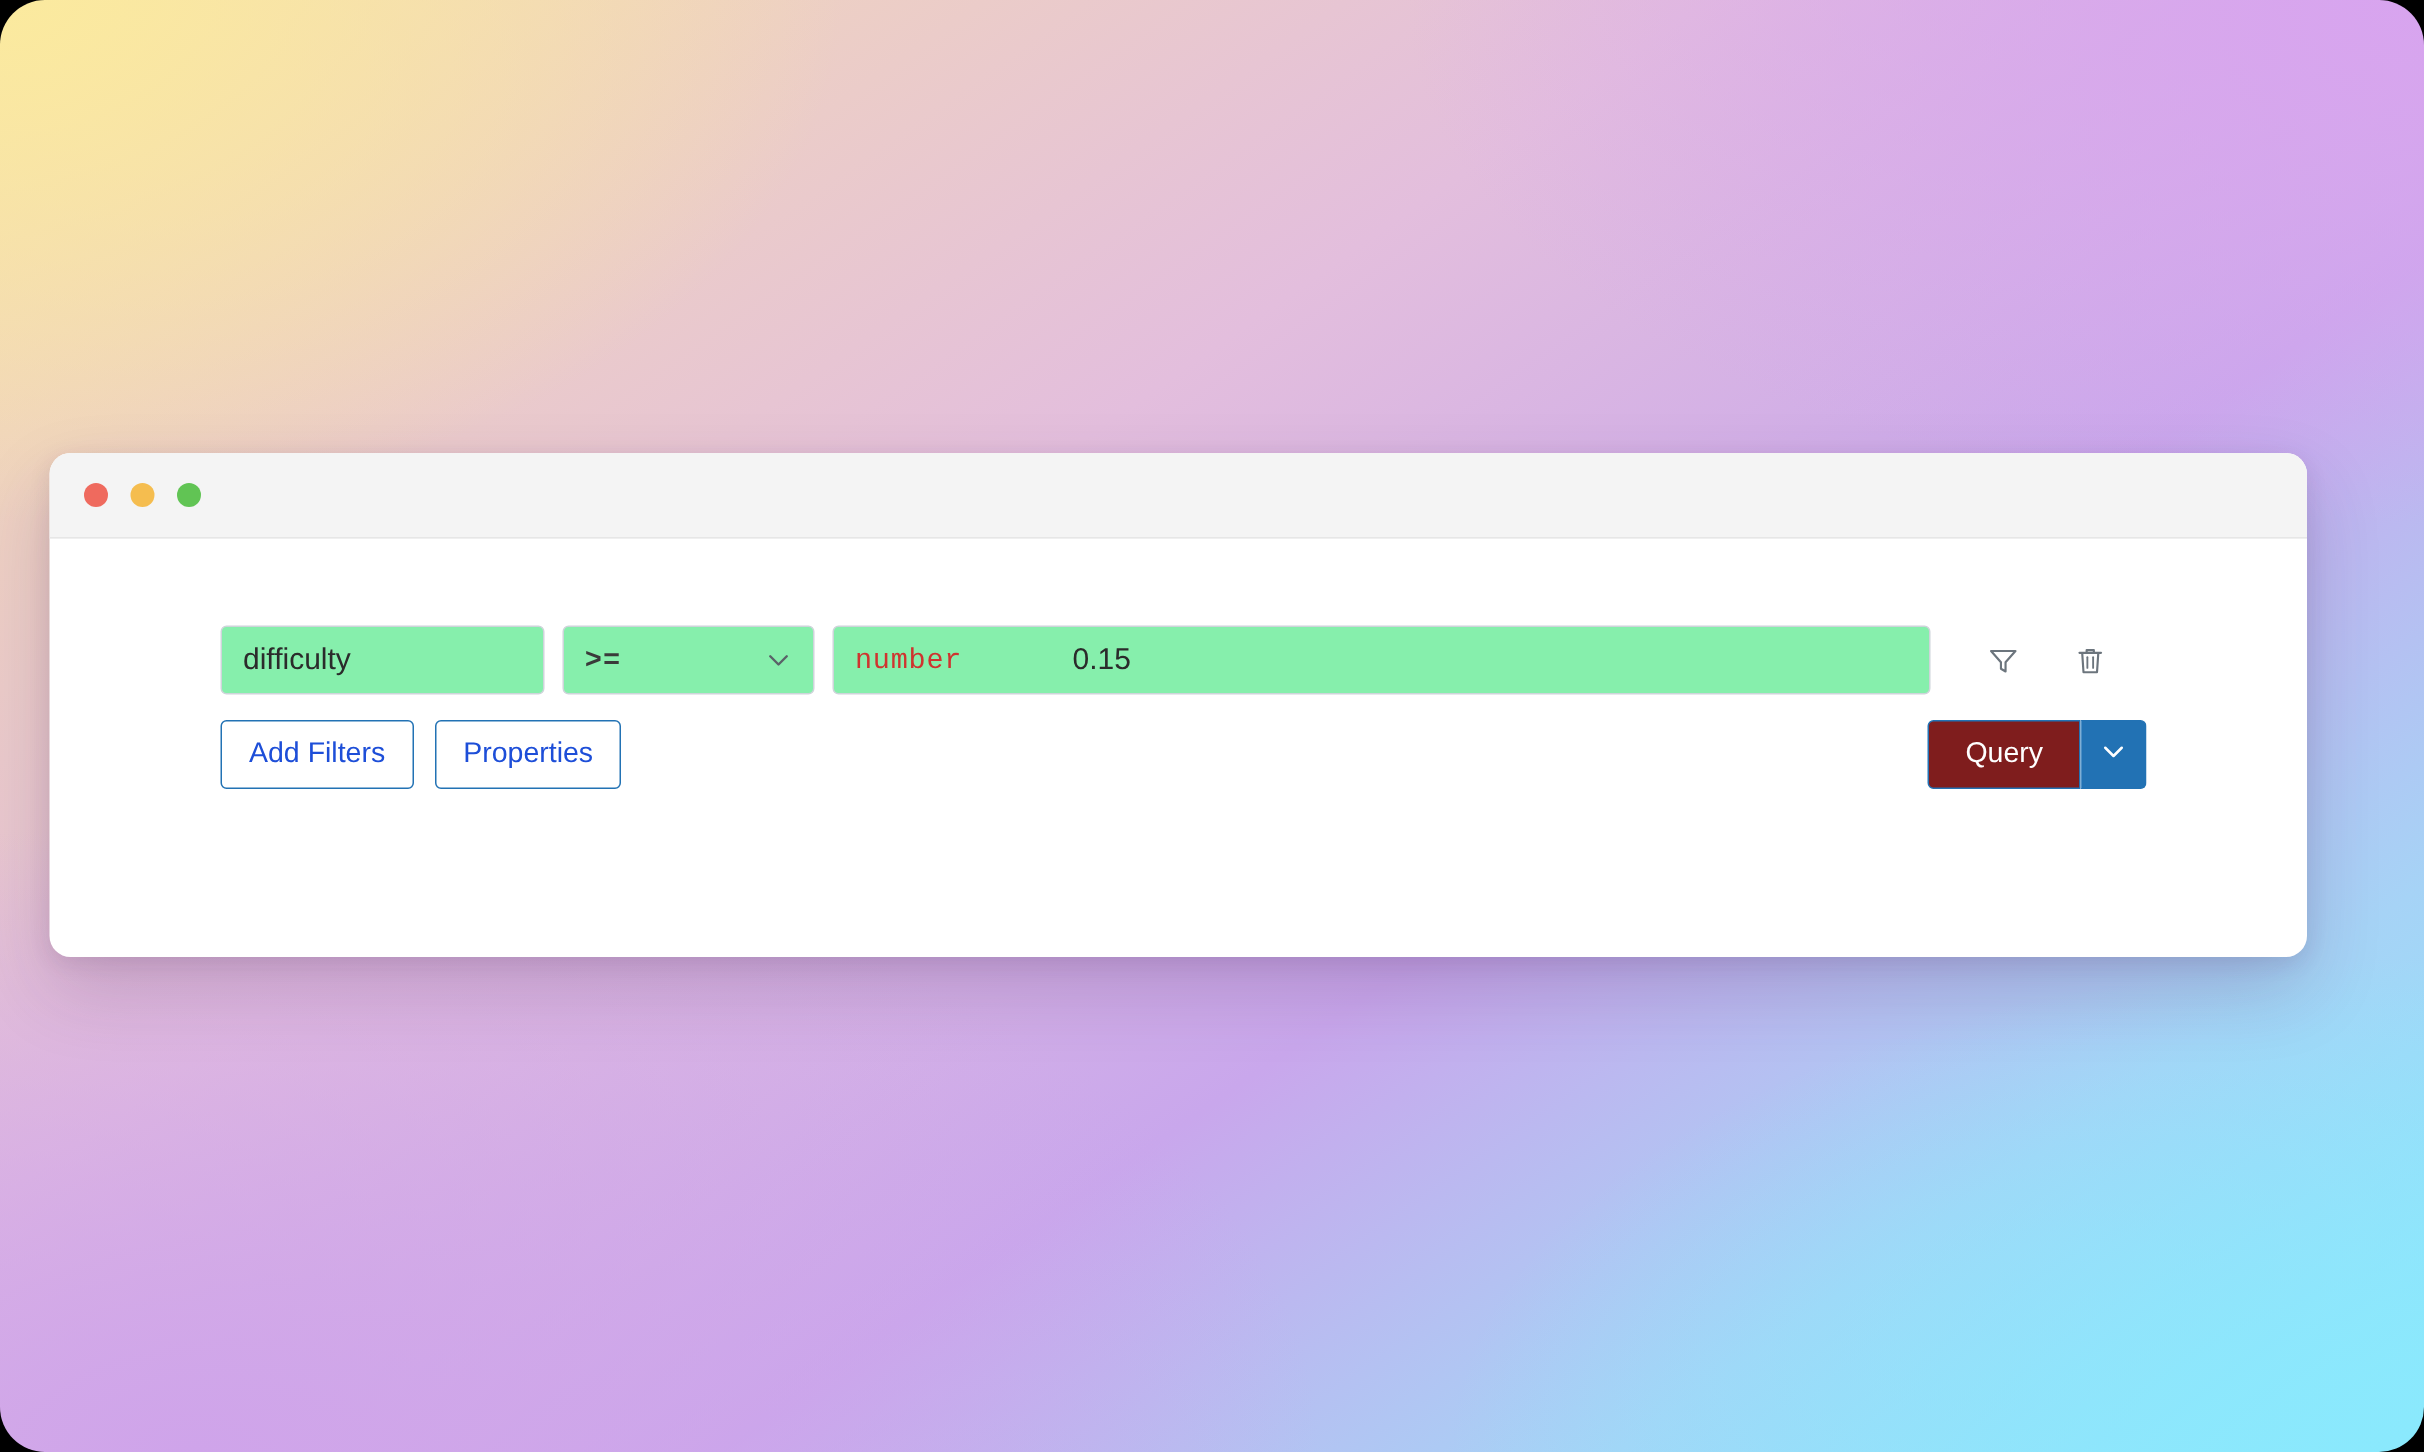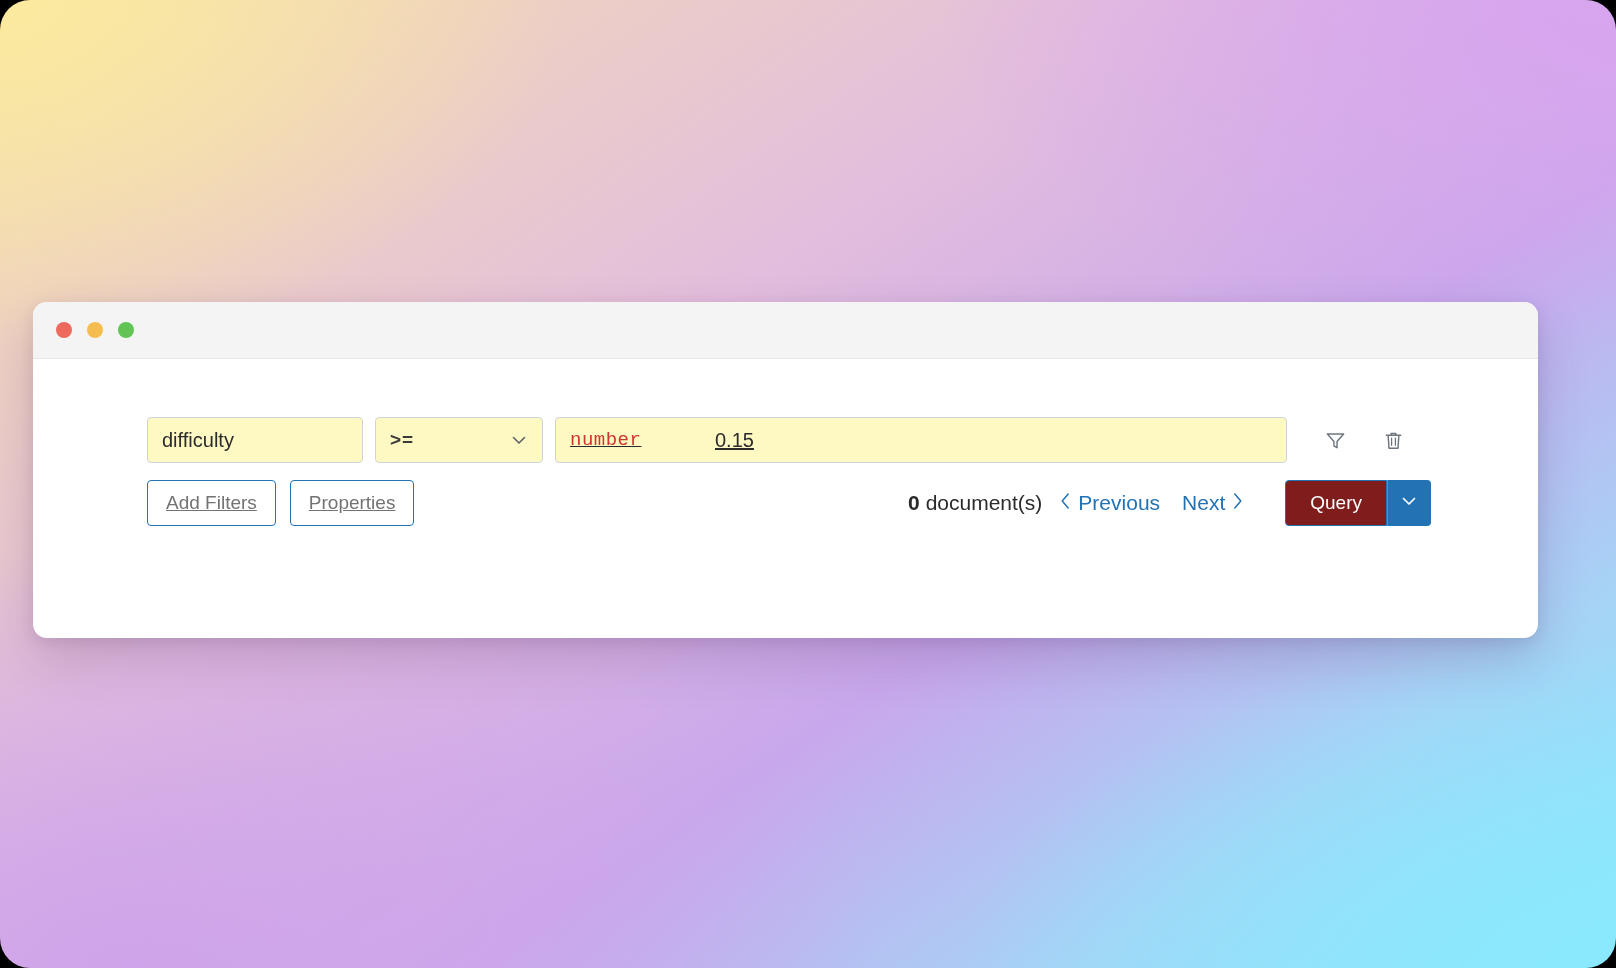--- a/index.html
+++ b/index.html
@@ -53,21 +53,21 @@
   
   .filter-row{
     display:flex; align-items:center;
     padding-left:114px;
     gap:0;
   }
   .field{
     height:46px;
     border:1px solid #ced4da;
     border-radius:4px;
-    background:#fef9c3;
+    background:#86efac;
     display:flex; align-items:center;
     font-size:20px;
     color:#2b2b2b;
     padding:0 14px;
   }
   .field-key{ width:216px; }
   .field-op{
     width:168px; margin-left:12px;
     justify-content:space-between;
     font-weight:bold; letter-spacing:1px;
@@ -75,21 +75,20 @@
   }
   .field-op .opval{ font-size:19px; color:#3a3a3a; }
   .chev{
     width:18px; height:18px; display:block;
   }
   .chev svg{ display:block; }
   .field-val{
     flex:1; margin-left:12px; margin-right:0;
     width:732px; max-width:732px; flex:none;
     gap:0;
-    text-decoration:underline;
   }
   .type-tag{
     color:#cf342f;
     font-family:"Liberation Mono", monospace;
     font-size:19px;
     letter-spacing:.5px;
     width:145px;
     flex:none;
   }
   .val-text{ font-size:20px; color:#2b2b2b;text-align:center; }
@@ -113,24 +112,23 @@
   .btn{
     height:46px;
     border-radius:4px;
     font-size:19px;
     display:flex; align-items:center; justify-content:center;
     cursor:pointer;
     white-space:nowrap;
   }
   .btn-outline{
     border:1px solid #2272b4;
-    color:#737373;
+    color:#1d4ed8;
     background:#fff;
     padding:0 18px;
-    text-decoration:underline;
   }
   .btn-primary{
     background:#7f1d1d;
     border:1px solid #2272b4;
     color:#fff;
     padding:0 24px;
     border-radius:4px 0 0 4px;
   }
   .btn-caret{
     background:#2272b4;
@@ -226,42 +224,20 @@
       <div class="btn btn-outline">
         <span>Add Filters</span>
       </div>
       <div class="gap12"></div>
       <div class="btn btn-outline">
         <span>Properties</span>
       </div>
 
       <div class="spacer"></div>
 
-      <div class="pager">
-        <span class="doccount">
-          <b>0</b>
-          <span>document(s)</span>
-        </span>
-        <span class="pglink prev">
-          <span class="pgchev">
-            <svg width="11" height="18" viewBox="0 0 11 18" fill="none">
-              <path d="M8.2 2 L2.2 9 L8.2 16" stroke="#2272b4" stroke-width="1.5" stroke-linecap="round" stroke-linejoin="round"></path>
-            </svg>
-          </span>
-          <span>Previous</span>
-        </span>
-        <span class="pglink next">
-          <span>Next</span>
-          <span class="pgchev">
-            <svg width="11" height="18" viewBox="0 0 11 18" fill="none">
-              <path d="M2.8 2 L8.8 9 L2.8 16" stroke="#2272b4" stroke-width="1.5" stroke-linecap="round" stroke-linejoin="round"></path>
-            </svg>
-          </span>
-        </span>
-      </div>
 
       <div class="after-pager"></div>
 
       <div class="gap12"></div>
       <div class="btn btn-primary">
         <span>Query</span>
       </div>
       <div class="btn-caret">
         <span>
           <svg width="18" height="18" viewBox="0 0 18 18" fill="none">

